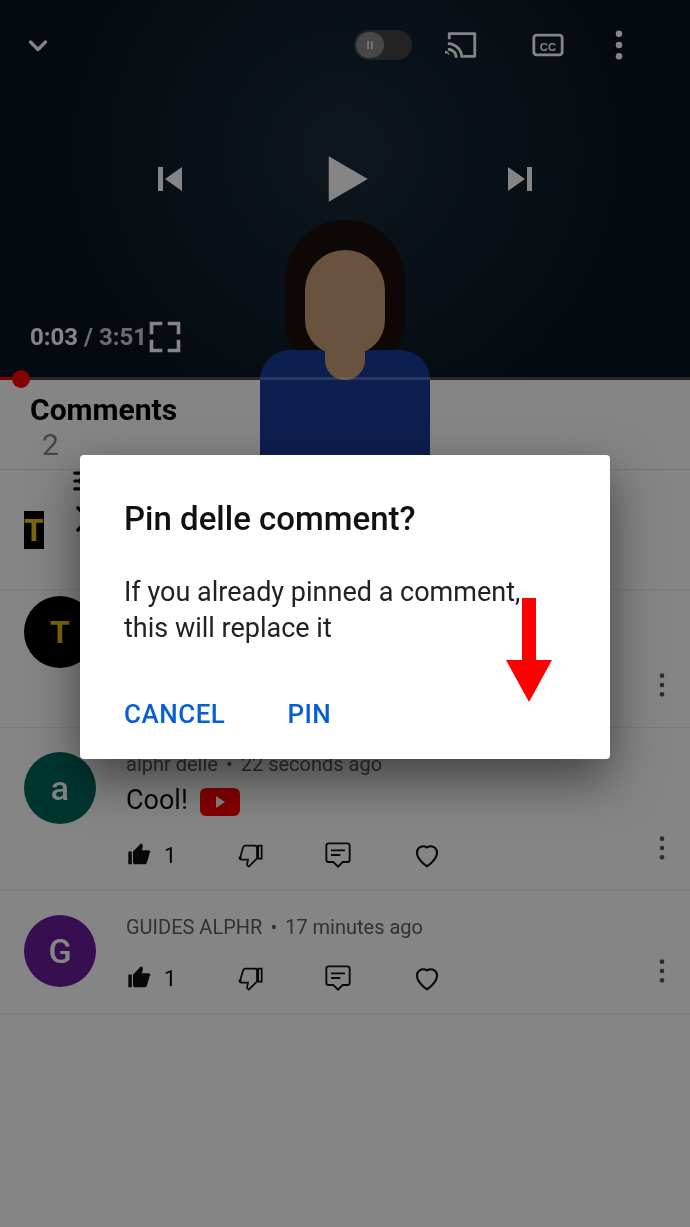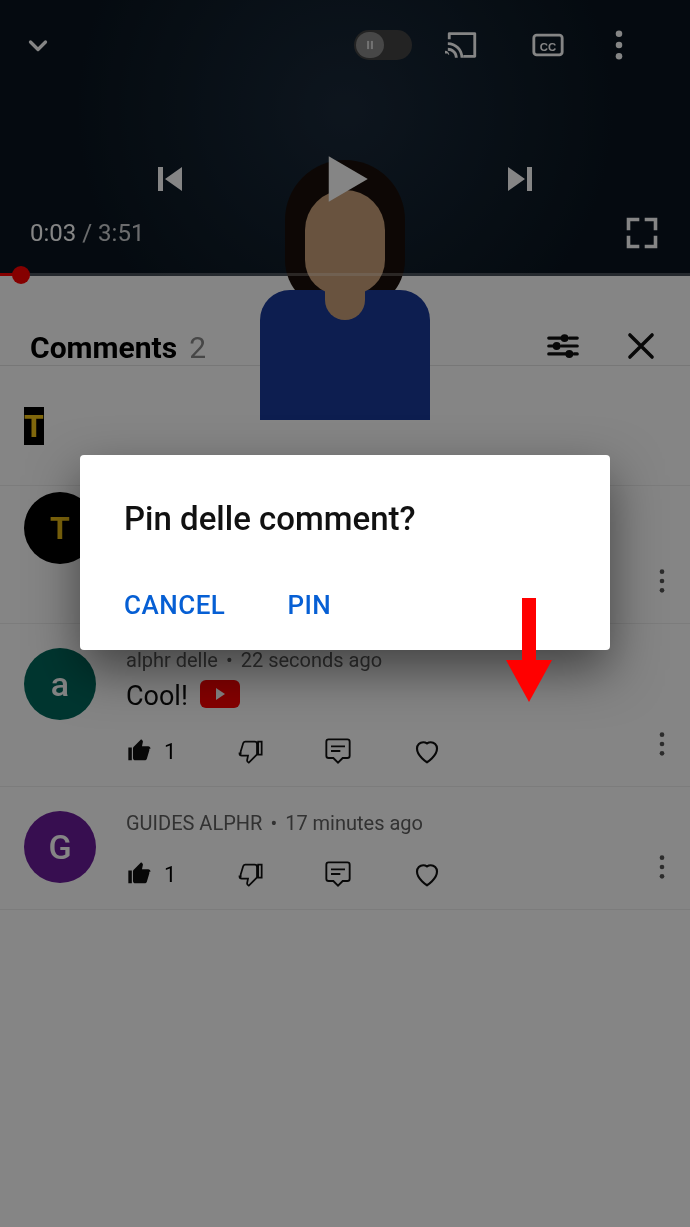--- a/index.html
+++ b/index.html
@@ -6,21 +6,21 @@
   body {
     width: 690px;
     height: 1227px;
     background: #fff;
     font-family: Roboto, Arial, sans-serif;
     position: relative;
     overflow: hidden;
   }
   .video-player {
     width: 100%;
-    height: 276px;
+    height: 380px;
     background: radial-gradient(circle at 50% 40%, #1a2a3a 0%, #0a1520 70%);
     position: relative;
     color: #fff;
   }
   .person {
     position: absolute;
     left: 50%;
     top: 58%;
     transform: translateX(-50%);
     width: 200px;
@@ -108,23 +108,24 @@
     margin-top: 50px;
   }
   .timebar {
     position: absolute;
     bottom: 25px;
     left: 0;
     right: 0;
     padding: 0 30px;
     display: flex;
     align-items: center;
-    justify-content: space-between;
+    justify-content: flex-start;
     font-size: 24px;
     z-index: 5;
+    font-weight: bold;
   }
   .timebar .dur { opacity: 0.8; }
   .progress-track {
     position: absolute;
     bottom: 0;
     left: 0;
     right: 0;
     height: 3px;
     background: rgba(255,255,255,0.25);
     z-index: 5;
@@ -143,24 +144,25 @@
     width: 18px; height: 18px;
     background: #ff0000;
     border-radius: 50%;
   }
   .comments-section {
     width: 100%;
     background: #fff;
   }
   .comments-header {
     display: flex;
-    align-items: flex-end;
+    align-items: flex-start;
     height: 90px;
-    padding: 0 30px;
+    padding: 12px 30px;
     border-bottom: 1px solid #e5e5e5;
+    flex-direction: column;
   }
   .comments-header .title { font-size: 30px; font-weight: 700; }
   .comments-header .count { font-size: 30px; color: #888; margin-left: 12px; }
   .comments-header .spacer { flex: 1; }
   .comments-header .hicon { margin-left: 40px; }
   .comment {
     display: flex;
     padding: 24px 24px 0 24px;
     border-bottom: 1px solid #eee;
     position: relative;
@@ -177,21 +179,21 @@
     flex-shrink: 0;
     margin-right: 30px;
   }
   .avatar.tj { background: #000; }
   .avatar.tj span { color: #f5c518; font-weight: 700; font-size: 32px; }
   .avatar.a { background: #00695c; }
   .avatar.g { background: #6a1b9a; }
   .comment .body { flex: 1; padding-bottom: 20px; }
   .comment .meta { font-size: 20px; color: #606060; display: flex; align-items: flex-start; }
   .comment .meta .dot { margin: 0 8px; }
-  .comment .text { font-size: 27px; color: #0f0f0f; margin-top: 8px; display: flex; align-items: flex-start; }
+  .comment .text { font-size: 27px; color: #0f0f0f; margin-top: 8px; display: flex; align-items: flex-end; }
   .comment .actions { display: flex; align-items: center; gap: 60px; margin-top: 24px; }
   .comment .actions .act { display: flex; align-items: center; gap: 10px; font-size: 22px; }
   .comment .more { position: absolute; right: 24px; bottom: 28px; }
   .yt-pill {
     width: 40px; height: 28px;
     background: #ff0000;
     border-radius: 6px;
     display: inline-flex;
     align-items: center;
     justify-content: center;
@@ -476,20 +478,21 @@
           <circle cx="3" cy="12" r="2" fill="#555"></circle>
           <circle cx="3" cy="20" r="2" fill="#555"></circle>
         </svg>
     </div>
   </div>
 </div>
 
 <div class="overlay"></div>
 <div class="dialog">
   <h2>Pin delle comment?</h2>
+  <p>If you already pinned a comment, this will replace it</p>
   <div class="buttons">
     <div class="btn">CANCEL</div>
     <div class="btn">PIN</div>
   </div>
 </div>
 
 <svg class="arrow" width="46" height="110" viewBox="0 0 46 110">
   <rect x="16" y="0" width="14" height="68" fill="#ff0000"></rect>
   <polygon points="0,62 46,62 23,104" fill="#ff0000"></polygon>
 </svg>

